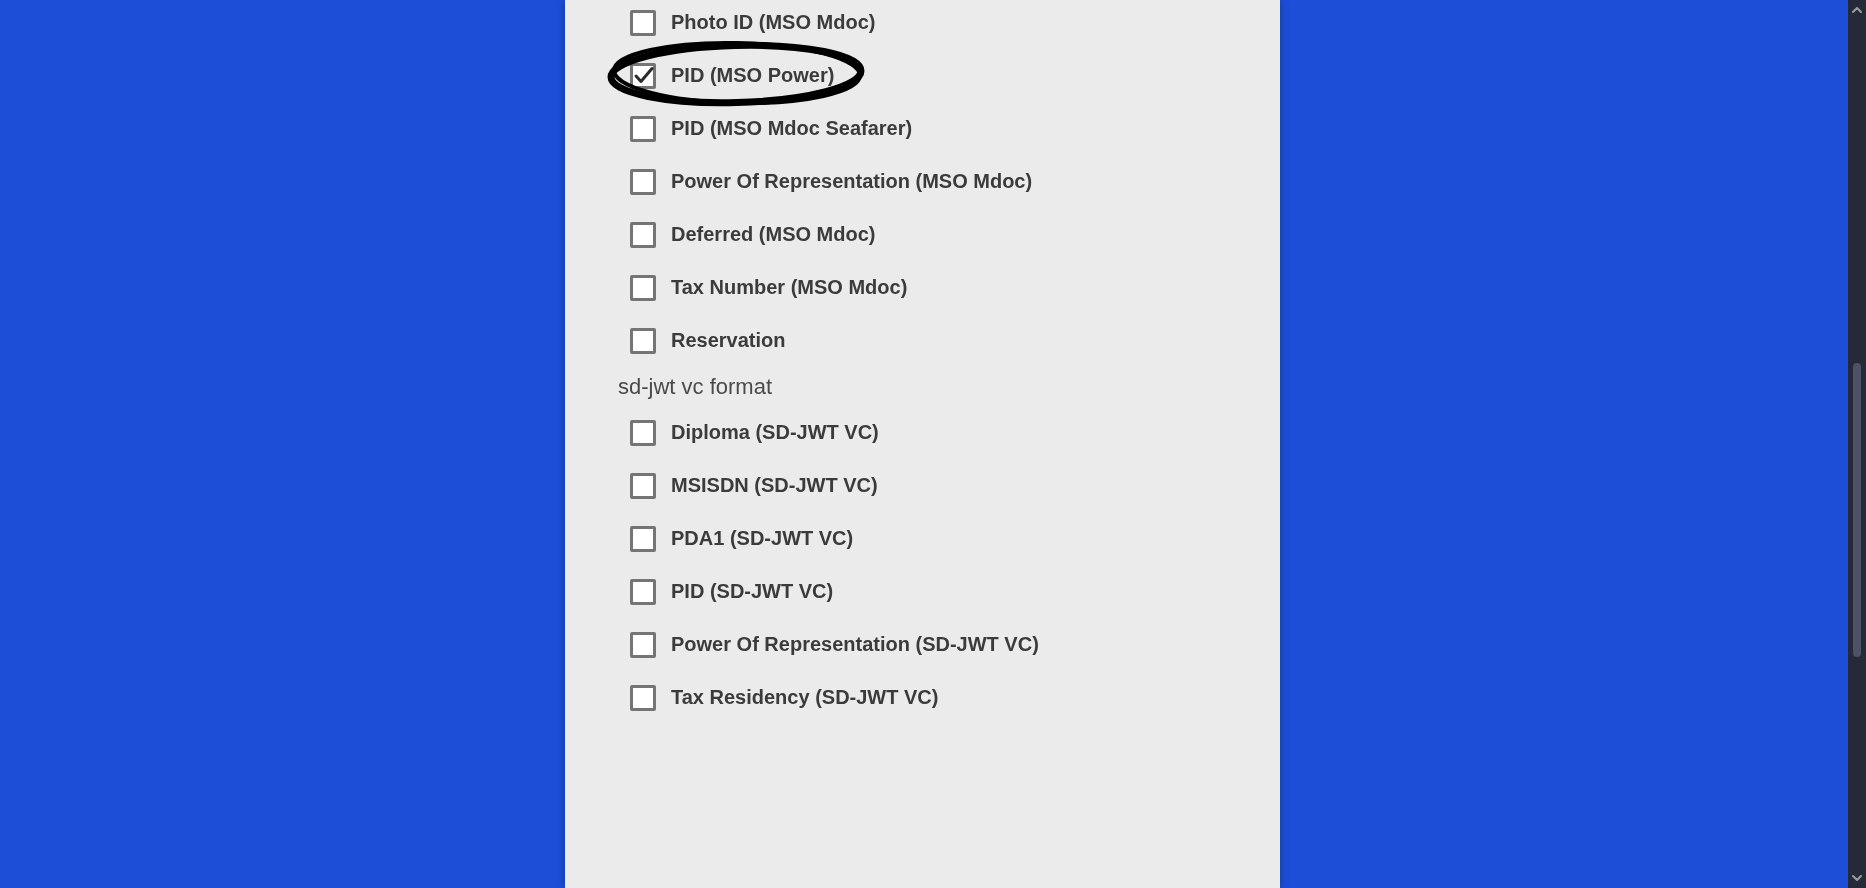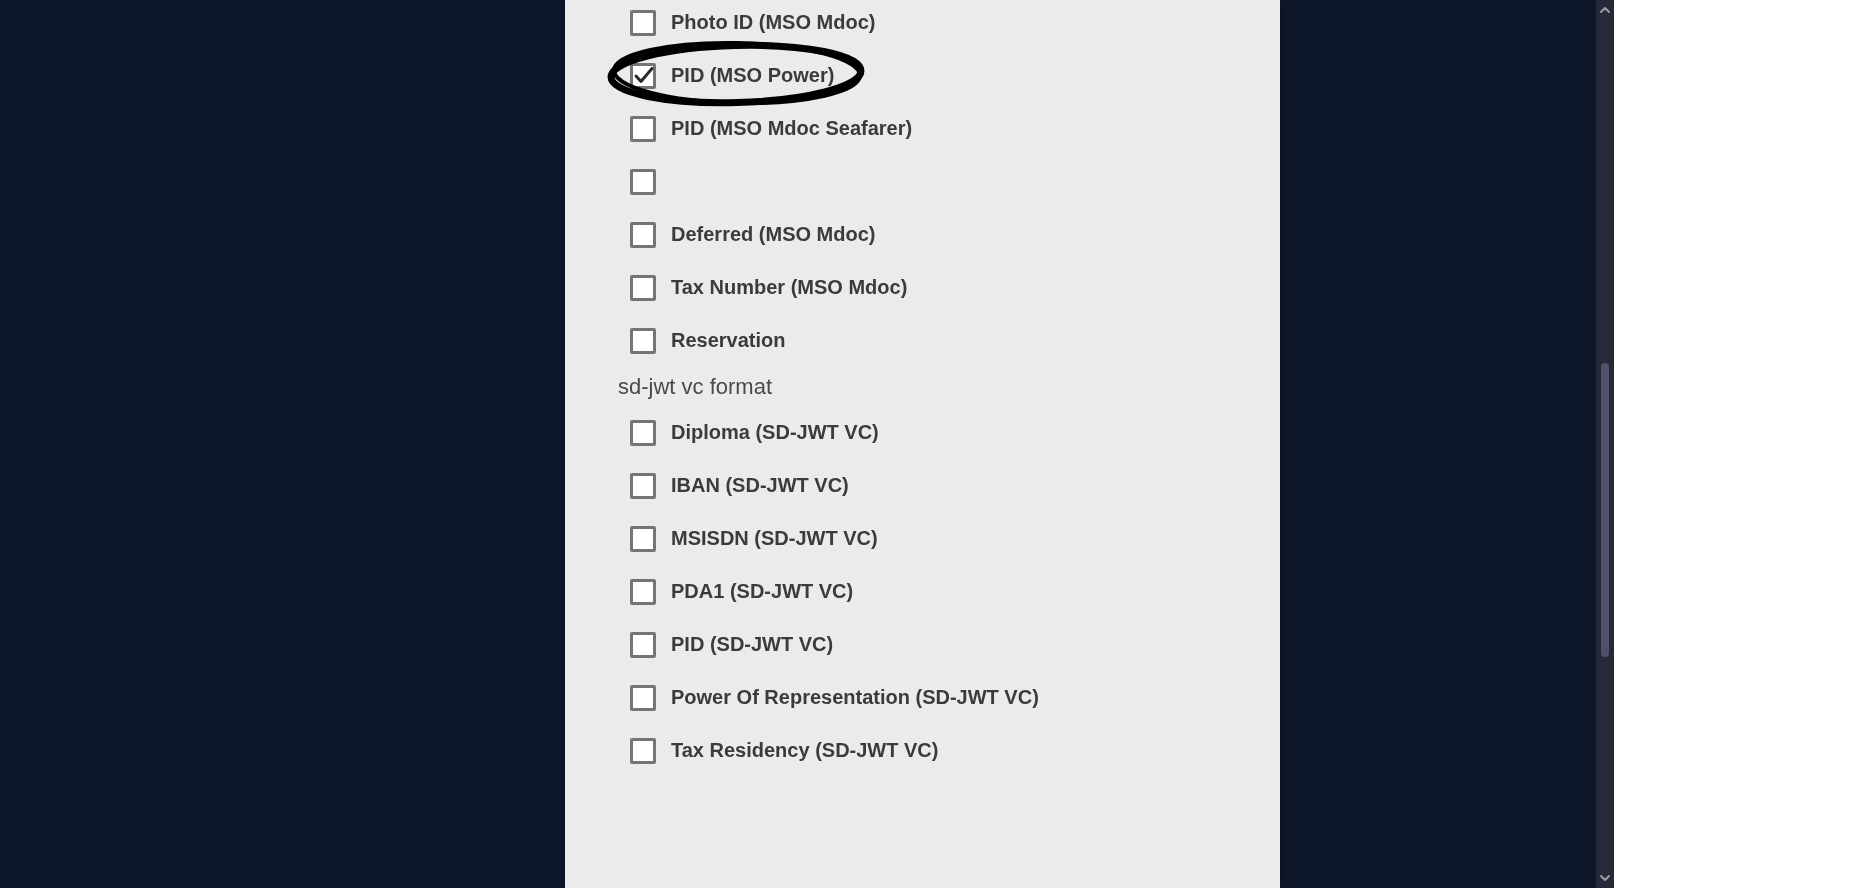--- a/index.html
+++ b/index.html
@@ -6,23 +6,23 @@
     margin: 0;
     padding: 0;
     width: 1866px;
     height: 888px;
     background: #ffffff;
     overflow: hidden;
     font-family: "Liberation Sans", sans-serif;
   }
   .page {
     position: relative;
-    width: 1614px;
-    height: 888px;
-    background: #0f172a;
+    width: 1866px;
+    height: 888px;
+    background: #1d4ed8;
   }
   .panel {
     position: absolute;
     left: 565px;
     top: 0;
     width: 715px;
     height: 888px;
     background: #ebebeb;
     box-shadow: 0 0 9px rgba(0,0,0,0.28);
     box-sizing: border-box;
@@ -140,20 +140,21 @@
         </span>
         <span class="cb-label">PID (MSO Mdoc Seafarer)</span>
       </div>
 
       <div class="cb-row">
         <span class="checkbox">
           <svg width="20" height="20" viewBox="0 0 20 20">
               <polyline points="3,10 8,15.5 19,2.5" fill="none" stroke="#2b2b2b" stroke-width="3" stroke-linecap="round" stroke-linejoin="round"></polyline>
             </svg>
         </span>
+        <span class="cb-label">Power Of Representation (MSO Mdoc)</span>
       </div>
 
       <div class="cb-row">
         <span class="checkbox">
           <svg width="20" height="20" viewBox="0 0 20 20">
               <polyline points="3,10 8,15.5 19,2.5" fill="none" stroke="#2b2b2b" stroke-width="3" stroke-linecap="round" stroke-linejoin="round"></polyline>
             </svg>
         </span>
         <span class="cb-label">Deferred (MSO Mdoc)</span>
       </div>
@@ -182,28 +183,20 @@
         <span class="checkbox">
           <svg width="20" height="20" viewBox="0 0 20 20">
               <polyline points="3,10 8,15.5 19,2.5" fill="none" stroke="#2b2b2b" stroke-width="3" stroke-linecap="round" stroke-linejoin="round"></polyline>
             </svg>
         </span>
         <span class="cb-label">Diploma (SD-JWT VC)</span>
       </div>
 
 
 
-      <div class="cb-row">
-        <span class="checkbox">
-          <svg width="20" height="20" viewBox="0 0 20 20">
-              <polyline points="3,10 8,15.5 19,2.5" fill="none" stroke="#2b2b2b" stroke-width="3" stroke-linecap="round" stroke-linejoin="round"></polyline>
-            </svg>
-        </span>
-        <span class="cb-label">IBAN (SD-JWT VC)</span>
-      </div>
 
       <div class="cb-row">
         <span class="checkbox">
           <svg width="20" height="20" viewBox="0 0 20 20">
               <polyline points="3,10 8,15.5 19,2.5" fill="none" stroke="#2b2b2b" stroke-width="3" stroke-linecap="round" stroke-linejoin="round"></polyline>
             </svg>
         </span>
         <span class="cb-label">MSISDN (SD-JWT VC)</span>
       </div>
 

